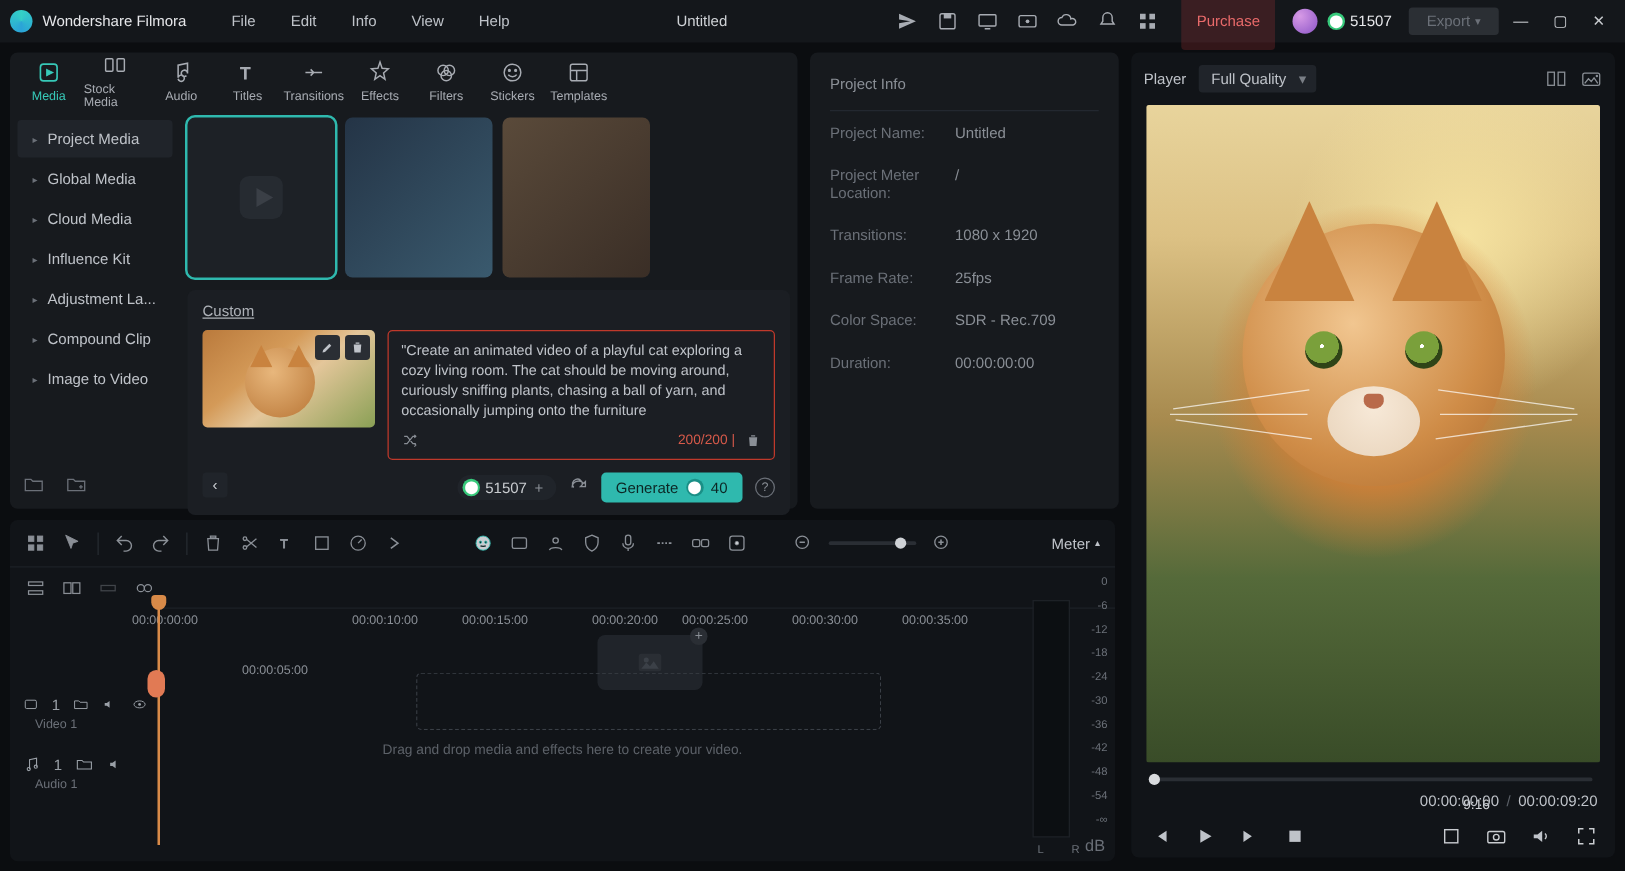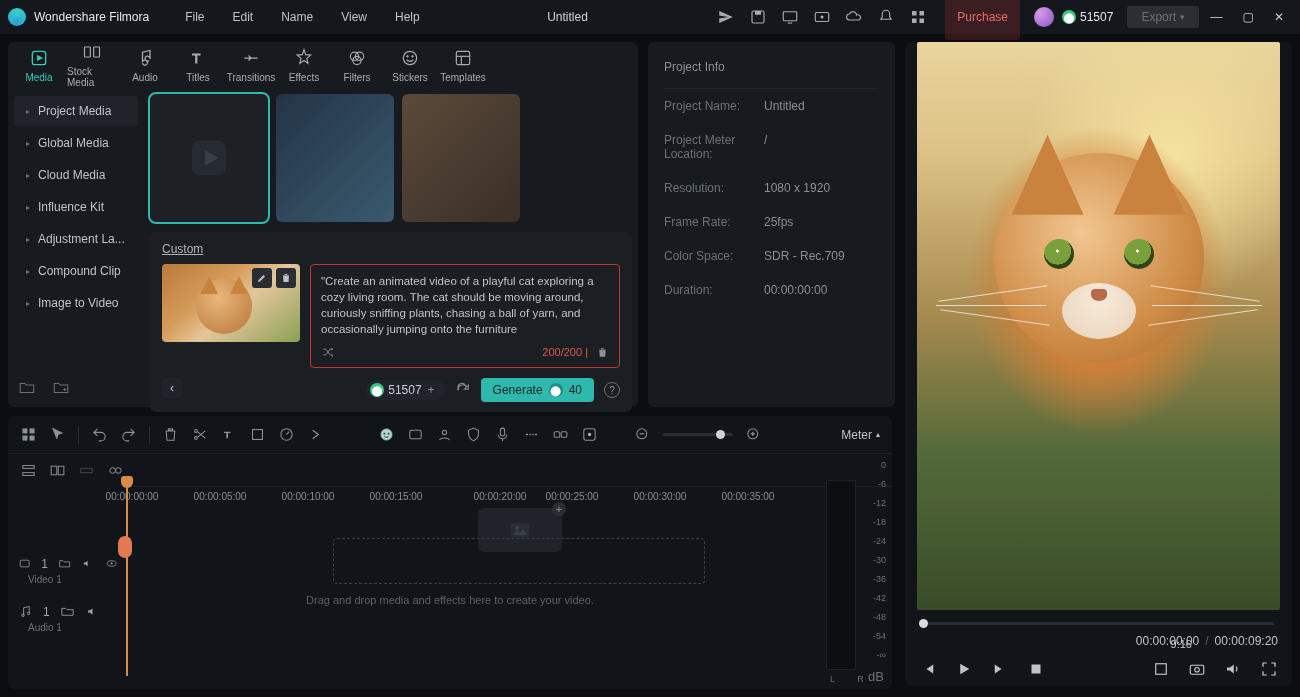--- a/index.html
+++ b/index.html
@@ -137,21 +137,21 @@
 svg{display:block;}
 </style>
 </head>
 <body>
 
 <div class="topbar">
   <span class="app-logo"></span>
   <span class="app-name">Wondershare Filmora</span>
   <span class="menu-item">File</span>
   <span class="menu-item">Edit</span>
-  <span class="menu-item">Name</span>
+  <span class="menu-item">Info</span>
   <span class="menu-item">View</span>
   <span class="menu-item">Help</span>
   <span class="flex-spacer"></span>
   <span class="title-doc">Untitled</span>
   <span class="flex-spacer"></span>
   <div class="top-icons">
     <svg class="top-icon" viewBox="0 0 24 24">
         <path d="M3 20l18-8L3 4v6l12 2-12 2z"></path>
       </svg>
     <svg class="top-icon" viewBox="0 0 24 24">
@@ -366,38 +366,52 @@
     <div class="info-head">Project Info</div>
     <div class="info-row">
         <span class="info-label">Project Name:</span>
         <span class="info-val">Untitled</span>
       </div>
     <div class="info-row">
         <span class="info-label">Project Meter Location:</span>
         <span class="info-val">/</span>
       </div>
     <div class="info-row">
-        <span class="info-label">Resolution:</span>
+        <span class="info-label">Transitions:</span>
         <span class="info-val">1080 x 1920</span>
       </div>
     <div class="info-row">
         <span class="info-label">Frame Rate:</span>
         <span class="info-val">25fps</span>
       </div>
     <div class="info-row">
         <span class="info-label">Color Space:</span>
         <span class="info-val">SDR - Rec.709</span>
       </div>
     <div class="info-row">
         <span class="info-label">Duration:</span>
         <span class="info-val">00:00:00:00</span>
       </div>
   </div>
 
   <div class="preview-panel">
+    <div class="preview-head">
+      <span class="player-lbl">Player</span>
+      <span class="quality-sel">Full Quality</span>
+      <span class="flex-spacer"></span>
+      <svg class="top-icon" viewBox="0 0 24 24">
+          <rect x="3" y="5" width="7" height="14" fill="none" stroke="#8a8f96" stroke-width="1.4"></rect>
+          <rect x="14" y="5" width="7" height="14" fill="none" stroke="#8a8f96" stroke-width="1.4"></rect>
+        </svg>
+      <svg class="top-icon" viewBox="0 0 24 24">
+          <rect x="3" y="6" width="18" height="13" rx="2" fill="none" stroke="#8a8f96" stroke-width="1.4"></rect>
+          <circle cx="18" cy="9" r="1.3" fill="#8a8f96"></circle>
+          <path d="M5 17l4-5 3 3 3-4 4 6" fill="none" stroke="#8a8f96" stroke-width="1.4"></path>
+        </svg>
+    </div>
     <div class="preview-img">
       <div class="cat-face">
         <div class="eye l"></div>
           <div class="eye r"></div>
           <div class="muz"></div>
         <div class="whisk l1"></div>
           <div class="whisk l2"></div>
           <div class="whisk l3"></div>
         <div class="whisk r1"></div>
           <div class="whisk r2"></div>
@@ -561,21 +575,21 @@
         <rect x="4" y="9" width="16" height="6" fill="none" stroke-width="1.4"></rect>
       </svg>
     <svg class="tl-ic" viewBox="0 0 24 24">
         <circle cx="8" cy="12" r="4" fill="none" stroke-width="1.4"></circle>
         <circle cx="16" cy="12" r="4" fill="none" stroke-width="1.4"></circle>
       </svg>
   </div>
 
   <div class="ruler">
     <span class="tick" style="left:6px;">00:00:00:00</span>
-    <span class="tick" style="left:94px;">00:00:05:00</span>
+    <span class="tick" style="left:94px;margin-top:40px;">00:00:05:00</span>
     <span class="tick" style="left:182px;">00:00:10:00</span>
     <span class="tick" style="left:270px;">00:00:15:00</span>
     <span class="tick" style="left:374px;">00:00:20:00</span>
     <span class="tick" style="left:446px;">00:00:25:00</span>
     <span class="tick" style="left:534px;">00:00:30:00</span>
     <span class="tick" style="left:622px;">00:00:35:00</span>
   </div>
 
   <div class="playhead"></div>
   <div class="playhead-orange"></div>

